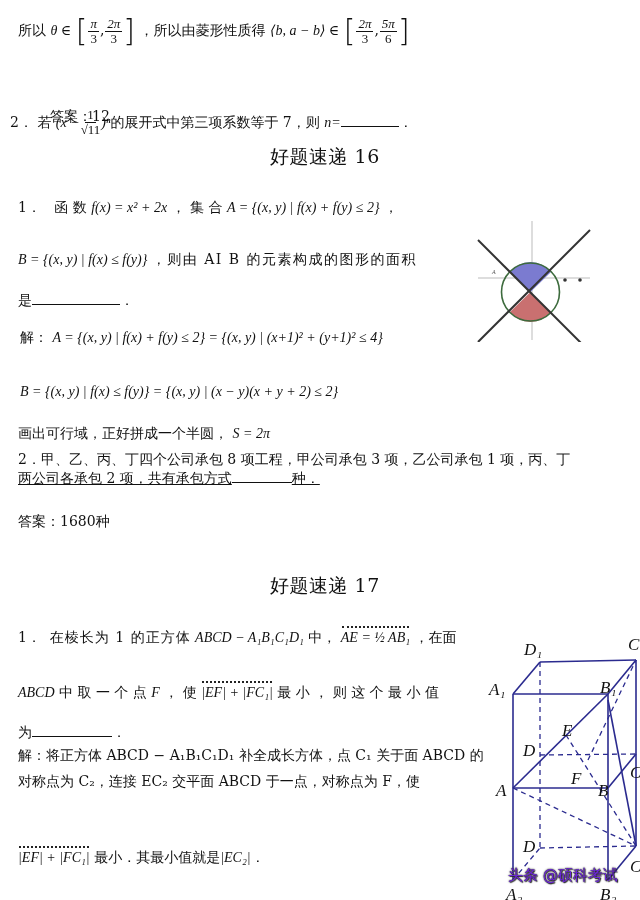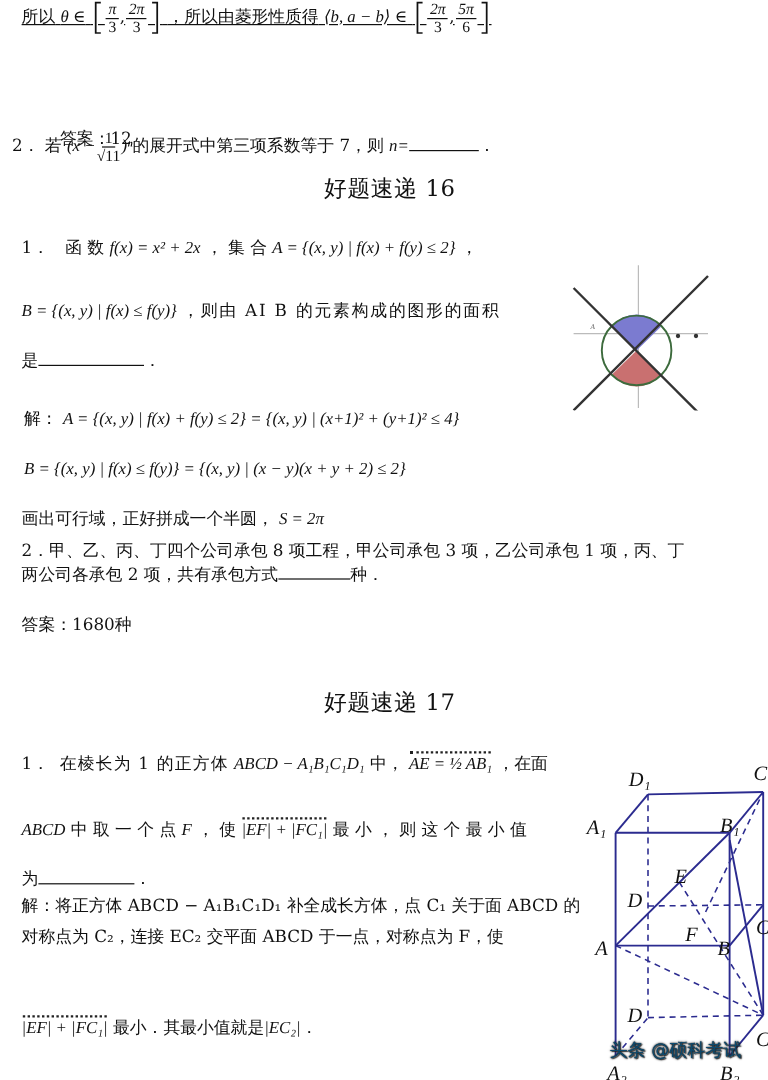--- a/index.html
+++ b/index.html
@@ -9,28 +9,28 @@
   .t { font-size:14px; line-height:18px; }
   .m { font-family: "Liberation Serif", "DejaVu Serif", serif; font-style:italic; }
   .n { font-family: "Liberation Serif", "DejaVu Serif", serif; font-style:normal; }
   .heading { font-size:19px; letter-spacing:0.5px; }
   .blank { display:inline-block; border-bottom:1px solid #111; height:14px; vertical-align:baseline; }
   .frac { display:inline-flex; flex-direction:column; align-items:center; vertical-align:middle; font-size:13px; line-height:14px; margin:0 1px; }
   .frac .num { border-bottom:1px solid #111; padding:0 2px; }
   .bracket { font-size:30px; line-height:30px; vertical-align:middle; font-family:"DejaVu Sans", sans-serif; font-weight:100; }
   .vec { position:relative; display:inline-block; }
   .vec::before { content:""; position:absolute; left:1px; right:1px; top:-3px; border-top:2px dotted #222; }
-  .watermark { font-family:"DejaVu Sans", sans-serif; font-size:15px; color:#0c4a6e;
+  .watermark { font-family:"DejaVu Sans", sans-serif; font-size:15px; color:#6d28d9;
                text-shadow: 0 0 2px #333, 0 0 1px #000, 1px 1px 1px #222; }
   svg text { font-family:"Liberation Serif", "DejaVu Serif", serif; font-style:italic; }
 </style>
 </head>
 <body>
 
-<div class="abs t" style="left:18px; top:0;text-decoration:underline;">
+<div class="abs t" style="left:18px; top:16px;">
   <span>所以</span>
   <span class="m">θ ∈</span>
   <span class="bracket">[</span><span class="frac">
       <span class="num m">π</span>
       <span class="n">3</span>
     </span>,<span class="frac">
       <span class="num m">2π</span>
       <span class="n">3</span>
     </span><span class="bracket">]</span>
   <span>，所以由菱形性质得</span>
@@ -82,34 +82,34 @@
 
   <path d="M 38 96 A 26 26 0 0 0 79 96 L 58.5 76 Z" fill="#c97070"></path>
   <circle cx="58.5" cy="76" r="29" fill="none" stroke="#3d6b3d" stroke-width="1.6"></circle>
   <line x1="6" y1="24" x2="110" y2="128" stroke="#333" stroke-width="2"></line>
   <line x1="118" y1="14" x2="6" y2="126" stroke="#333" stroke-width="2"></line>
   <circle cx="93" cy="64" r="1.8" fill="#333"></circle>
   <circle cx="108" cy="64" r="1.8" fill="#333"></circle>
   <text x="20" y="58" font-size="6" fill="#555">A</text>
 </svg>
 
-<div class="abs t" style="left:20px; top:340px;">
+<div class="abs t" style="left:20px; top:328px;">
   <span>解：</span>
   <span class="m">A = {(x, y) | f(x) + f(y) ≤ 2} = {(x, y) | (x+1)² + (y+1)² ≤ 4}</span>
 </div>
 <div class="abs t" style="left:20px; top:382px;">
   <span class="m">B = {(x, y) | f(x) ≤ f(y)} = {(x, y) | (x − y)(x + y + 2) ≤ 2}</span>
 </div>
 <div class="abs t" style="left:18px; top:424px;text-align:center;">
   <span>画出可行域，正好拼成一个半圆，</span>
   <span class="m">S = 2π</span>
 </div>
 
 <div class="abs t" style="left:18px; top:450px;">2．甲、乙、丙、丁四个公司承包 8 项工程，甲公司承包 3 项，乙公司承包 1 项，丙、丁</div>
-<div class="abs t" style="left:18px; top:468px;">
+<div class="abs t" style="left:18px; top:468px;text-decoration:underline;">
   <span>两公司各承包 2 项，共有承包方式</span><span class="blank" style="width:60px;"></span><span>种．</span>
 </div>
 <div class="abs t" style="left:18px; top:512px;">答案：1680种</div>
 
 <div class="abs heading" style="left:270px; top:573px;">好题速递 17</div>
 
 <div class="abs t" style="left:18px; top:628px;">
   <span>1．</span>
   &nbsp;<span style="letter-spacing:1px;">在棱长为 1 的正方体</span>
   <span class="m">ABCD − A₁B₁C₁D₁</span>

